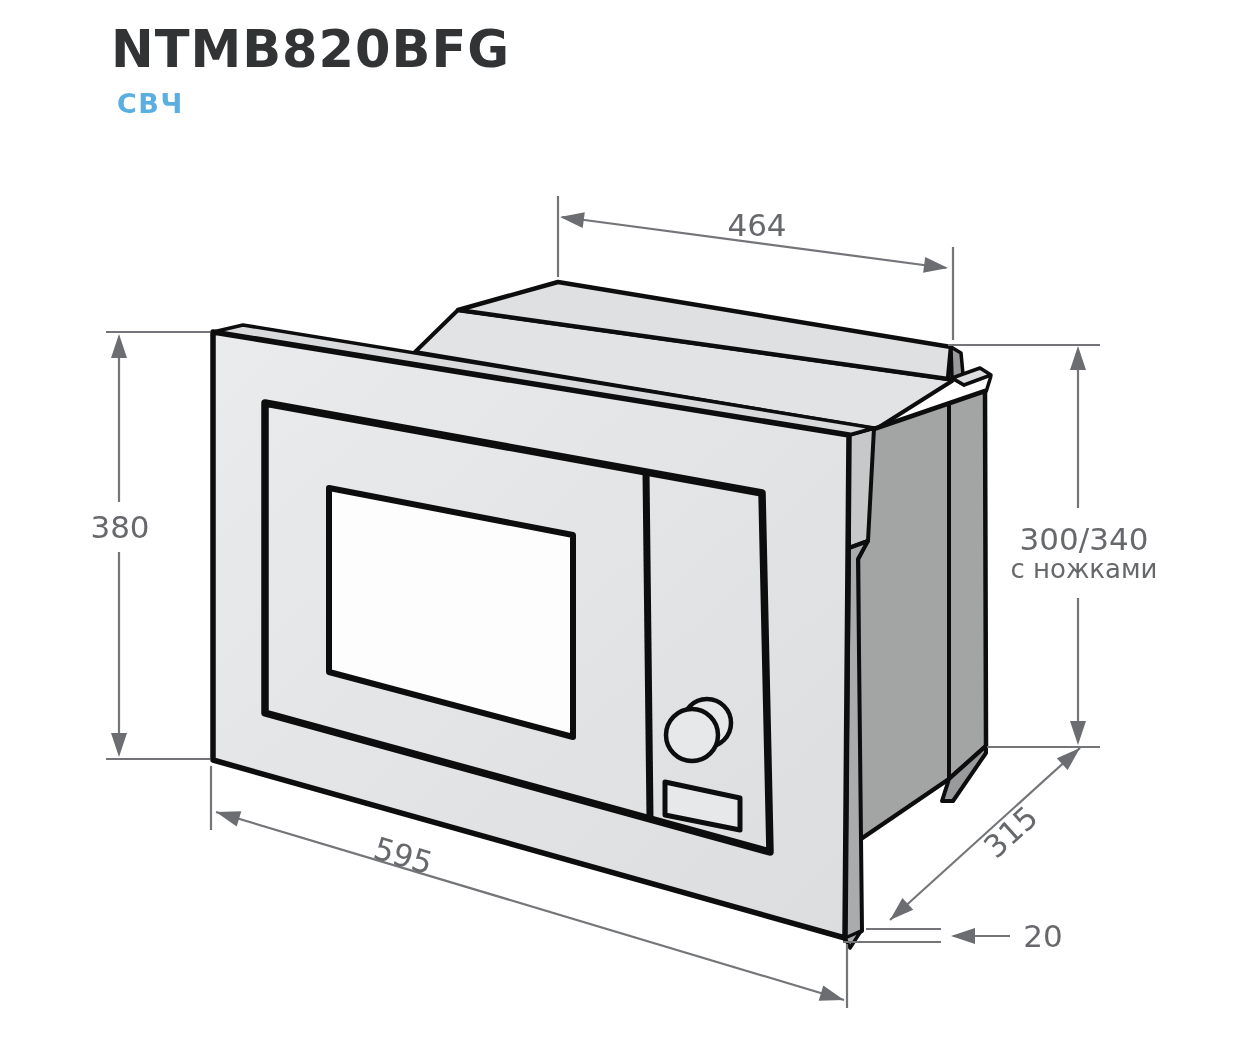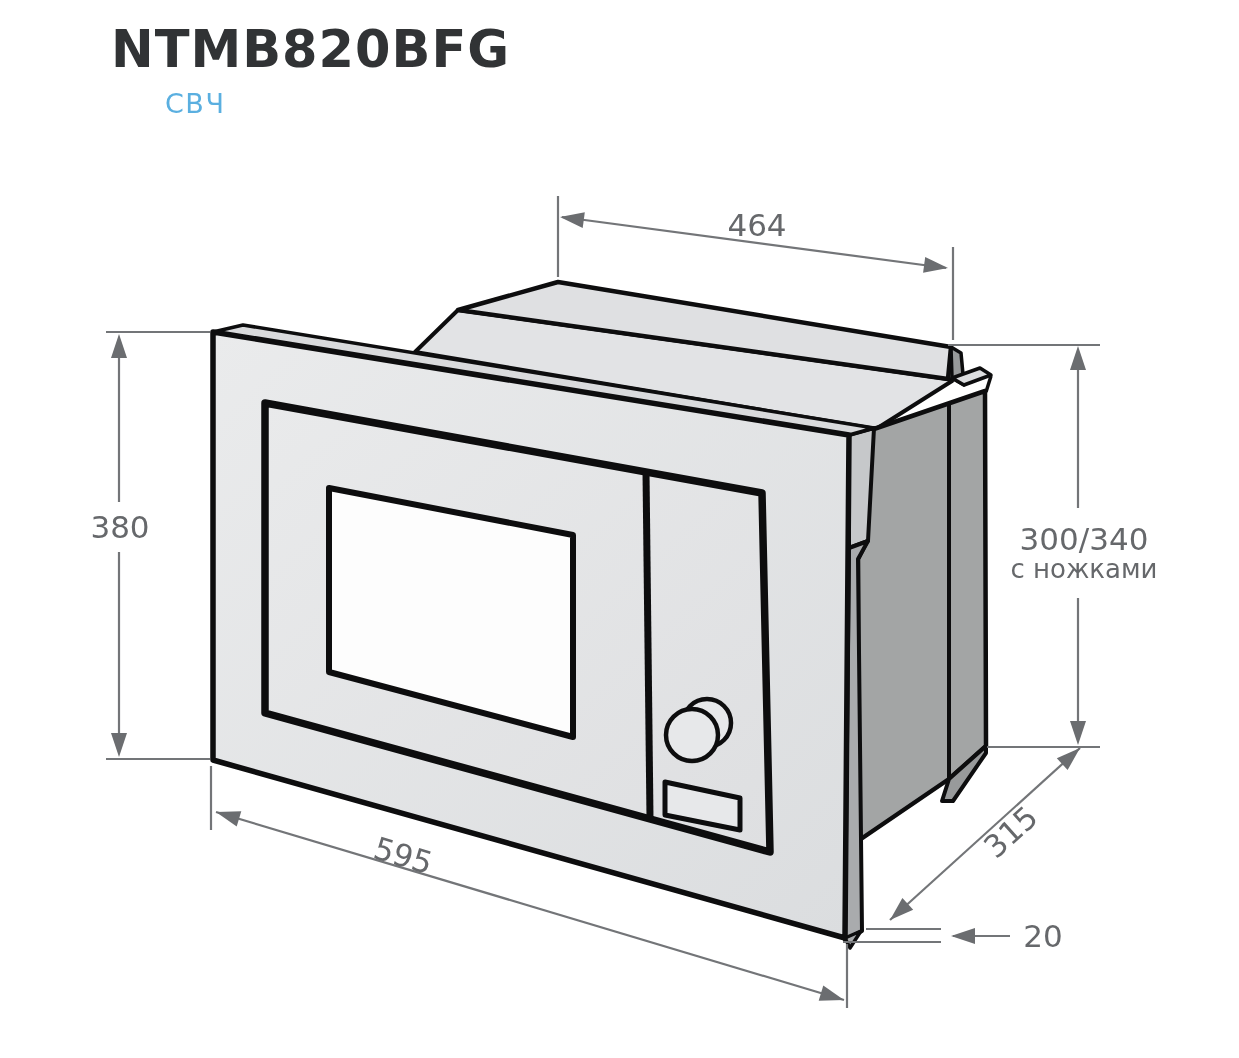--- a/index.html
+++ b/index.html
@@ -10,23 +10,22 @@
     overflow:hidden;
     font-family:"DejaVu Sans","Liberation Sans",sans-serif;
   }
   .title{
     position:absolute;left:111px;top:20px;
     font-size:51px;font-weight:700;letter-spacing:1px;
     color:#313335;
   }
   .subtitle{
     position:absolute;left:117px;top:88px;
-    font-size:27px;font-weight:400;letter-spacing:1.5px;
+    font-size:27px;font-weight:700;letter-spacing:1.5px;
     color:#5AAFE0;
-    margin-left:48px;
   }
   svg text{
     font-family:"DejaVu Sans","Liberation Sans",sans-serif;
     fill:#66686B;
   }
   .dim-label{font-size:31px;}
   .dim-label-small{font-size:26px;}
 </style>
 </head>
 <body>

